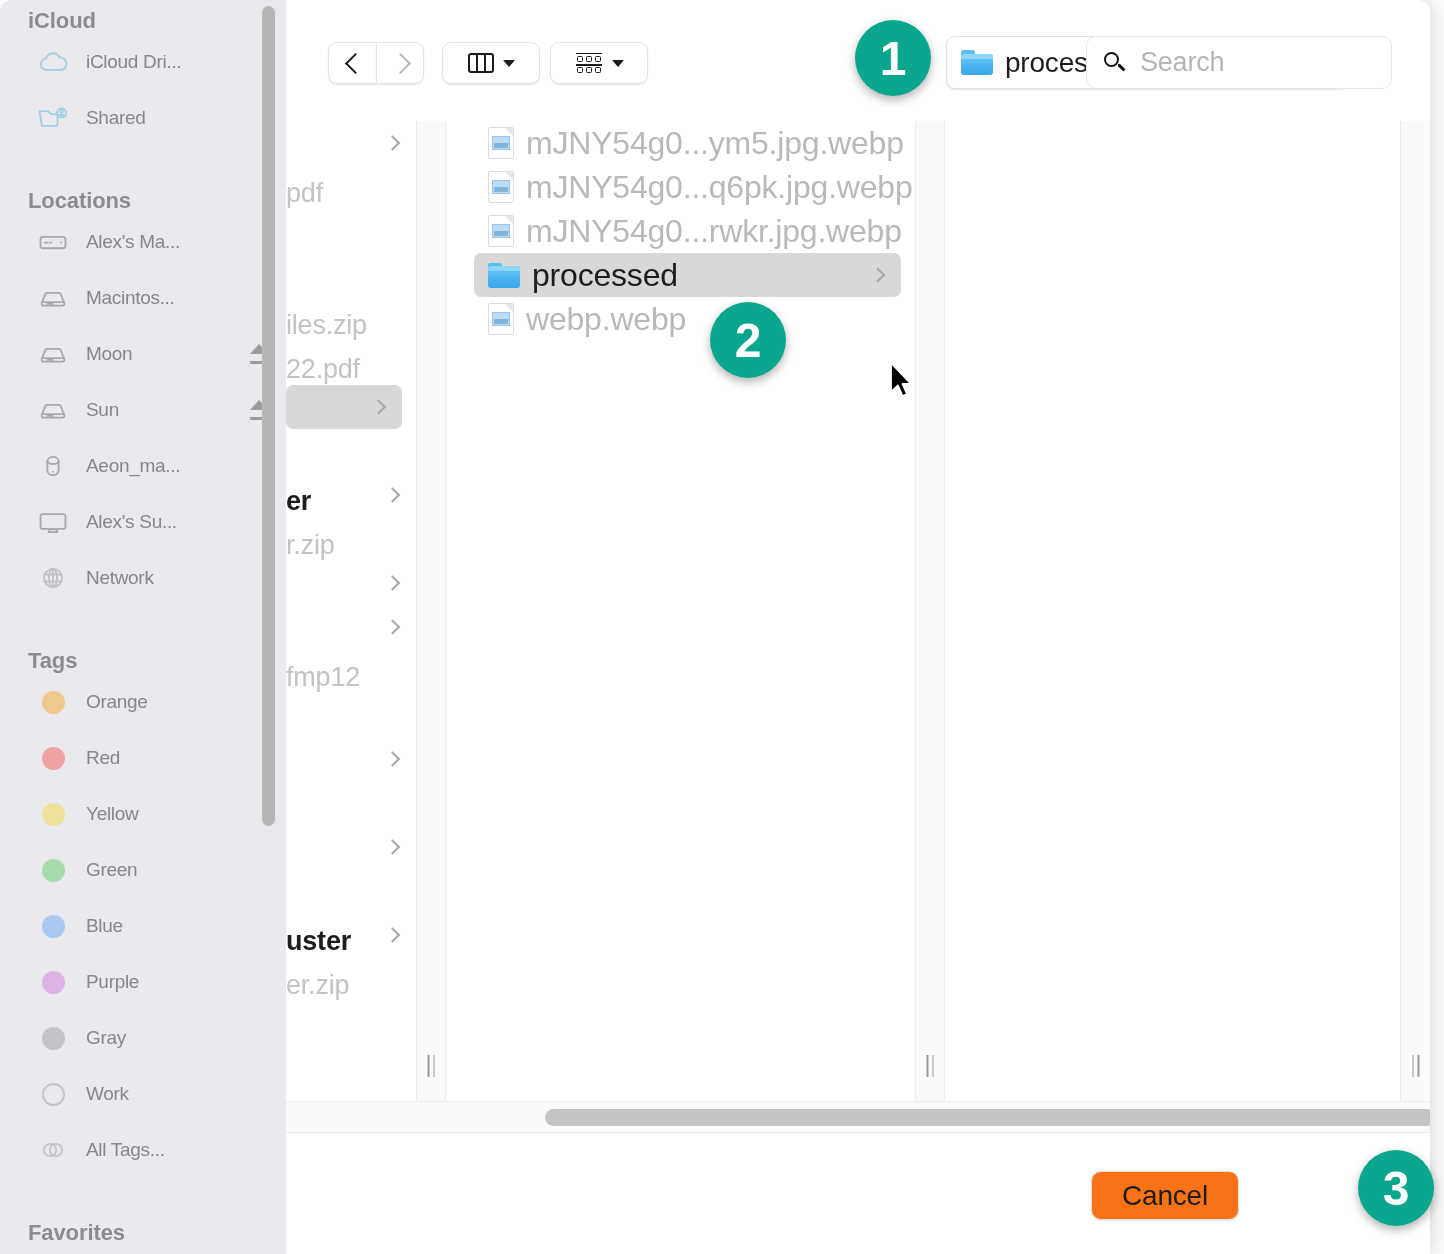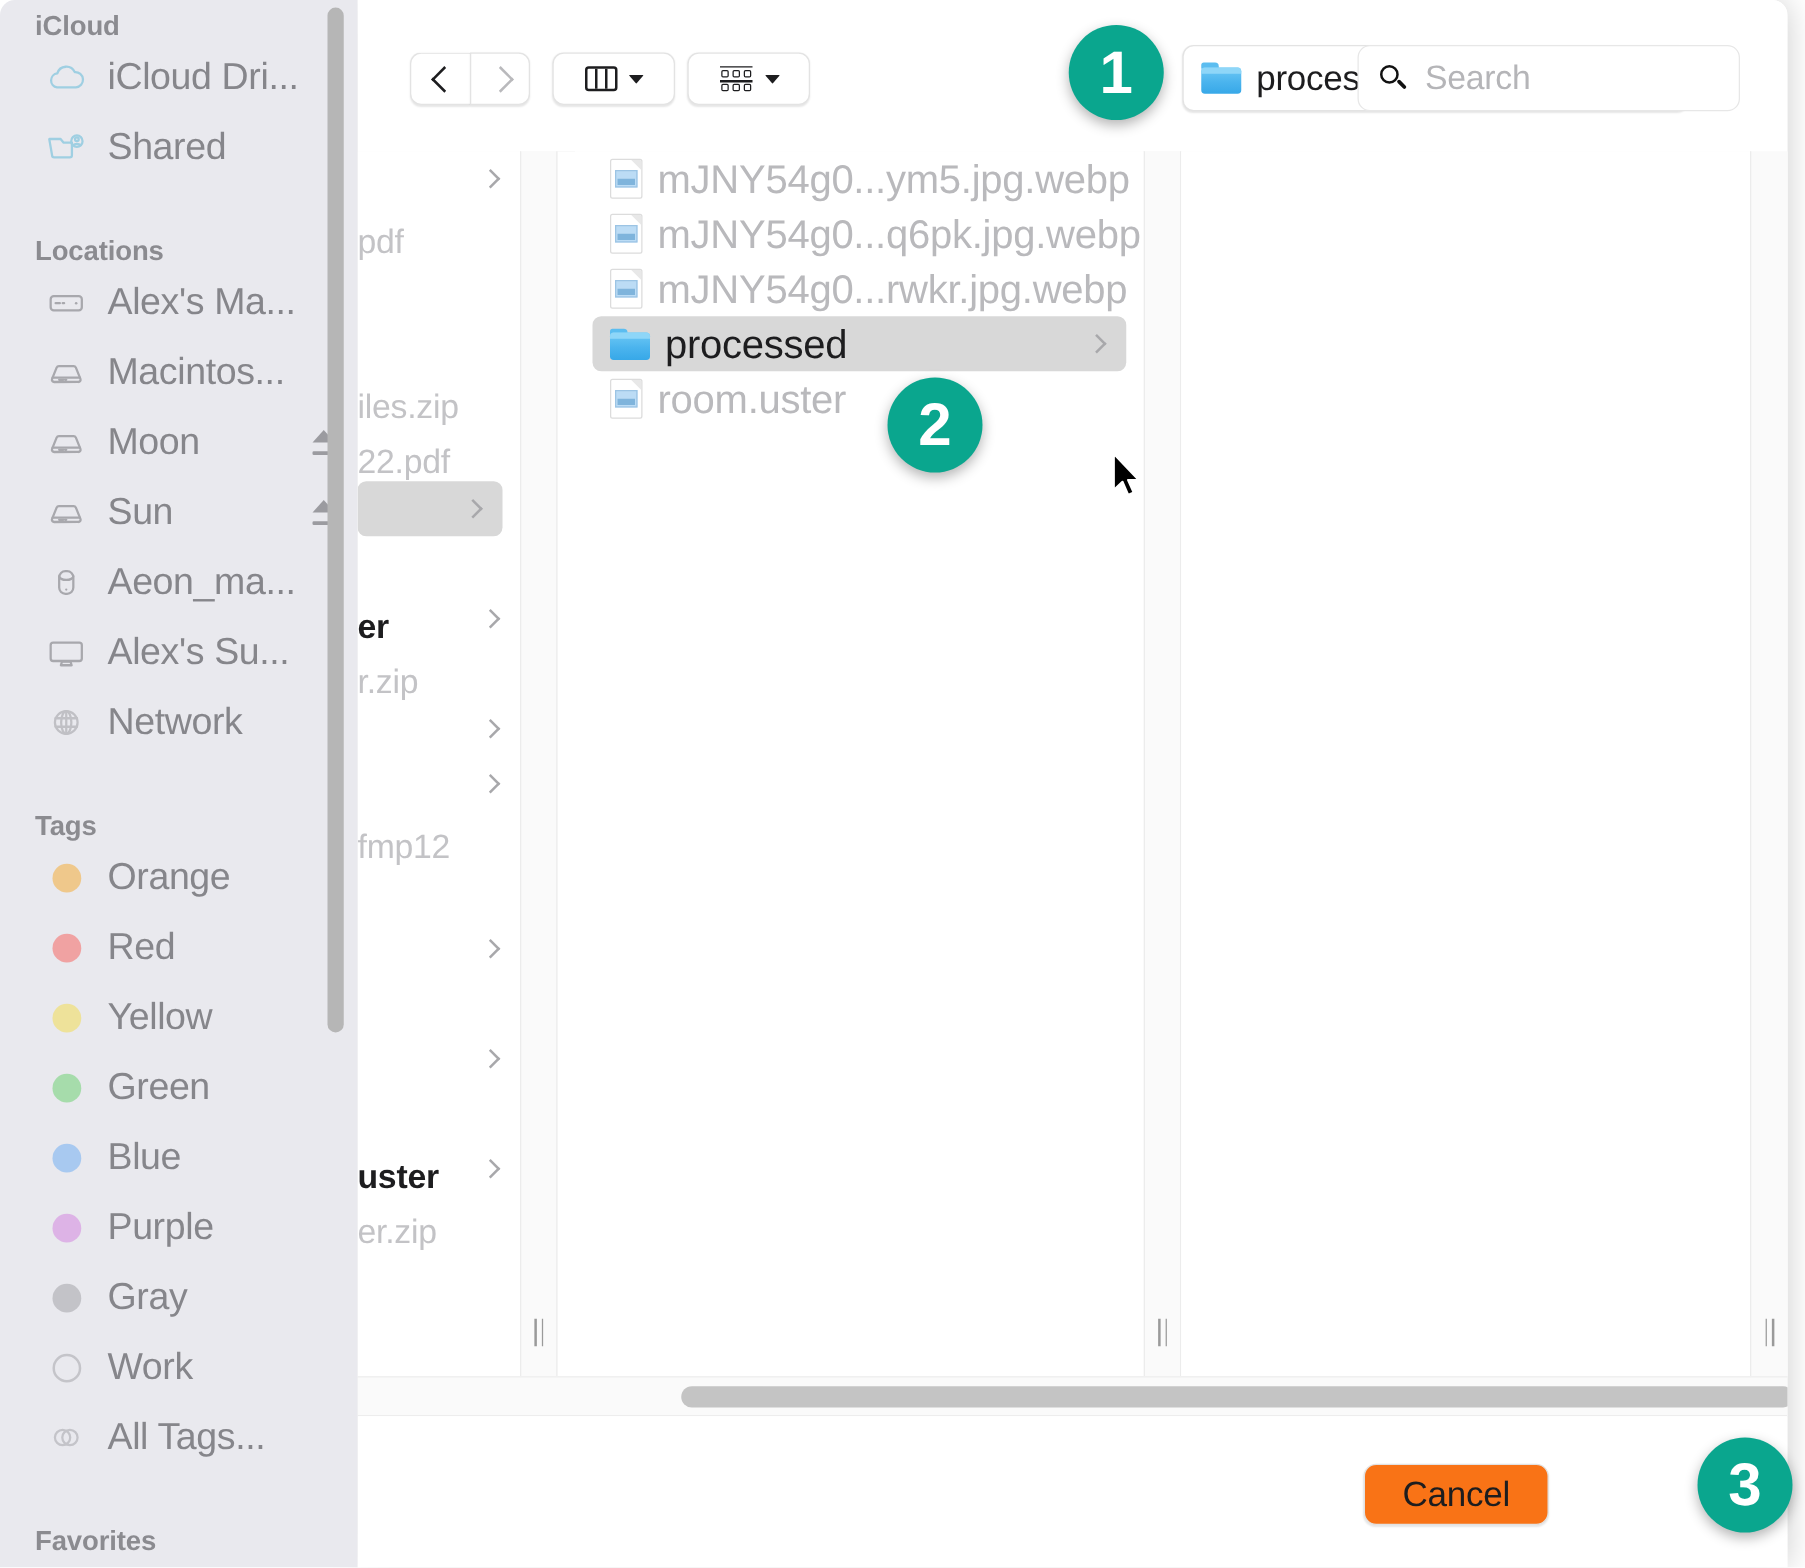--- a/index.html
+++ b/index.html
@@ -450,21 +450,21 @@
     text-align: center;
   }
   .sb-item {
     height: 56px;
     display: flex;
     align-items: center;
     padding-left: 34px;
     padding-right: 16px;
   }
   .sb-item .label {
-    font-size: 30px;
+    font-size: 19px;
     color: #86868b;
     letter-spacing: -0.3px;
     white-space: nowrap;
   }
   .sb-ico {
     width: 38px;
     flex: none;
     display: flex;
     align-items: center;
     justify-content: center;
@@ -706,21 +706,21 @@
               <span class="body"></span>
               <span class="lip"></span>
             </span>
             <span class="name">processed</span>
             <span class="disclosure"></span>
           </div>
           <div class="row">
             <span class="doc-icon">
               <span class="pic"></span>
             </span>
-            <span class="name">room.uster</span>
+            <span class="name">webp.webp</span>
           </div>
         </div>
 
       <div class="col-sep s1">
         <span class="resize-grip">
             <span></span>
             <span></span>
           </span>
       </div>
 

